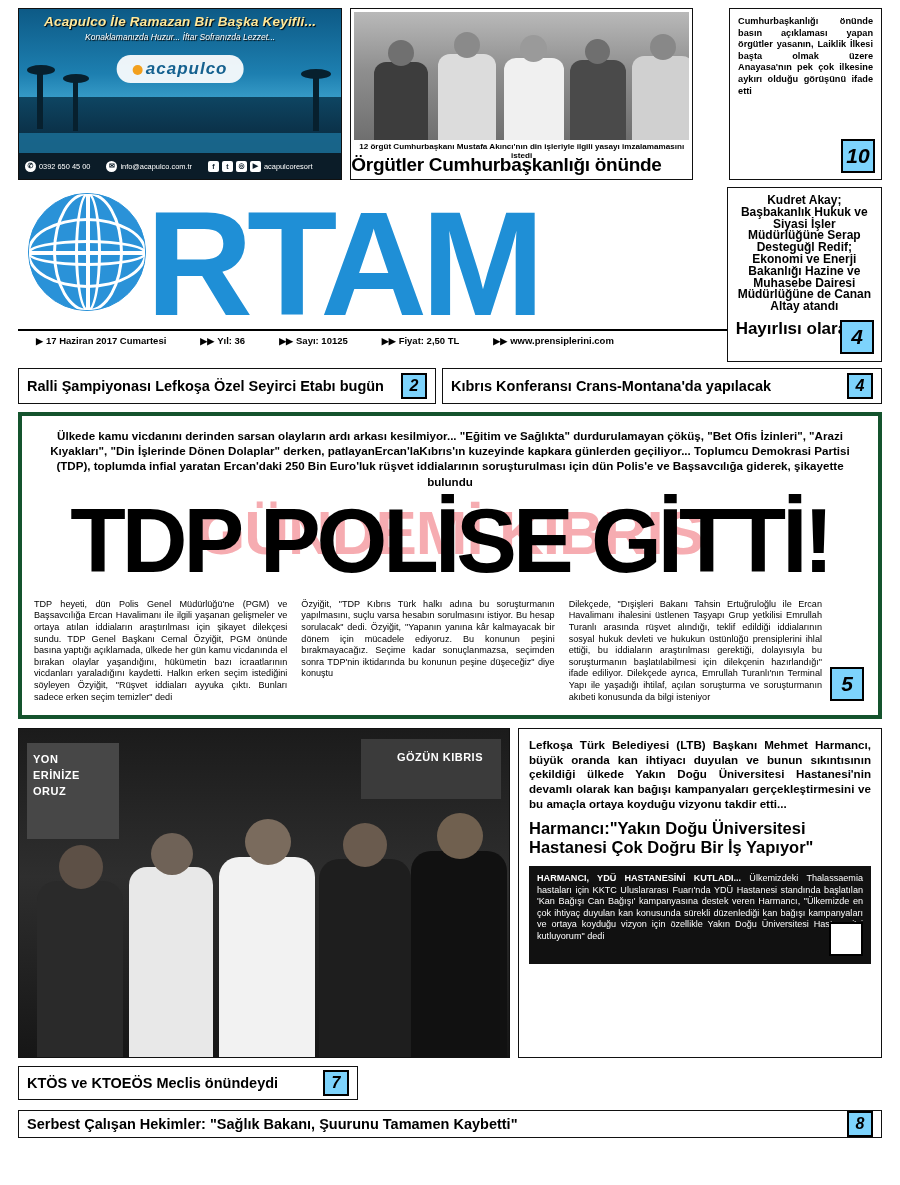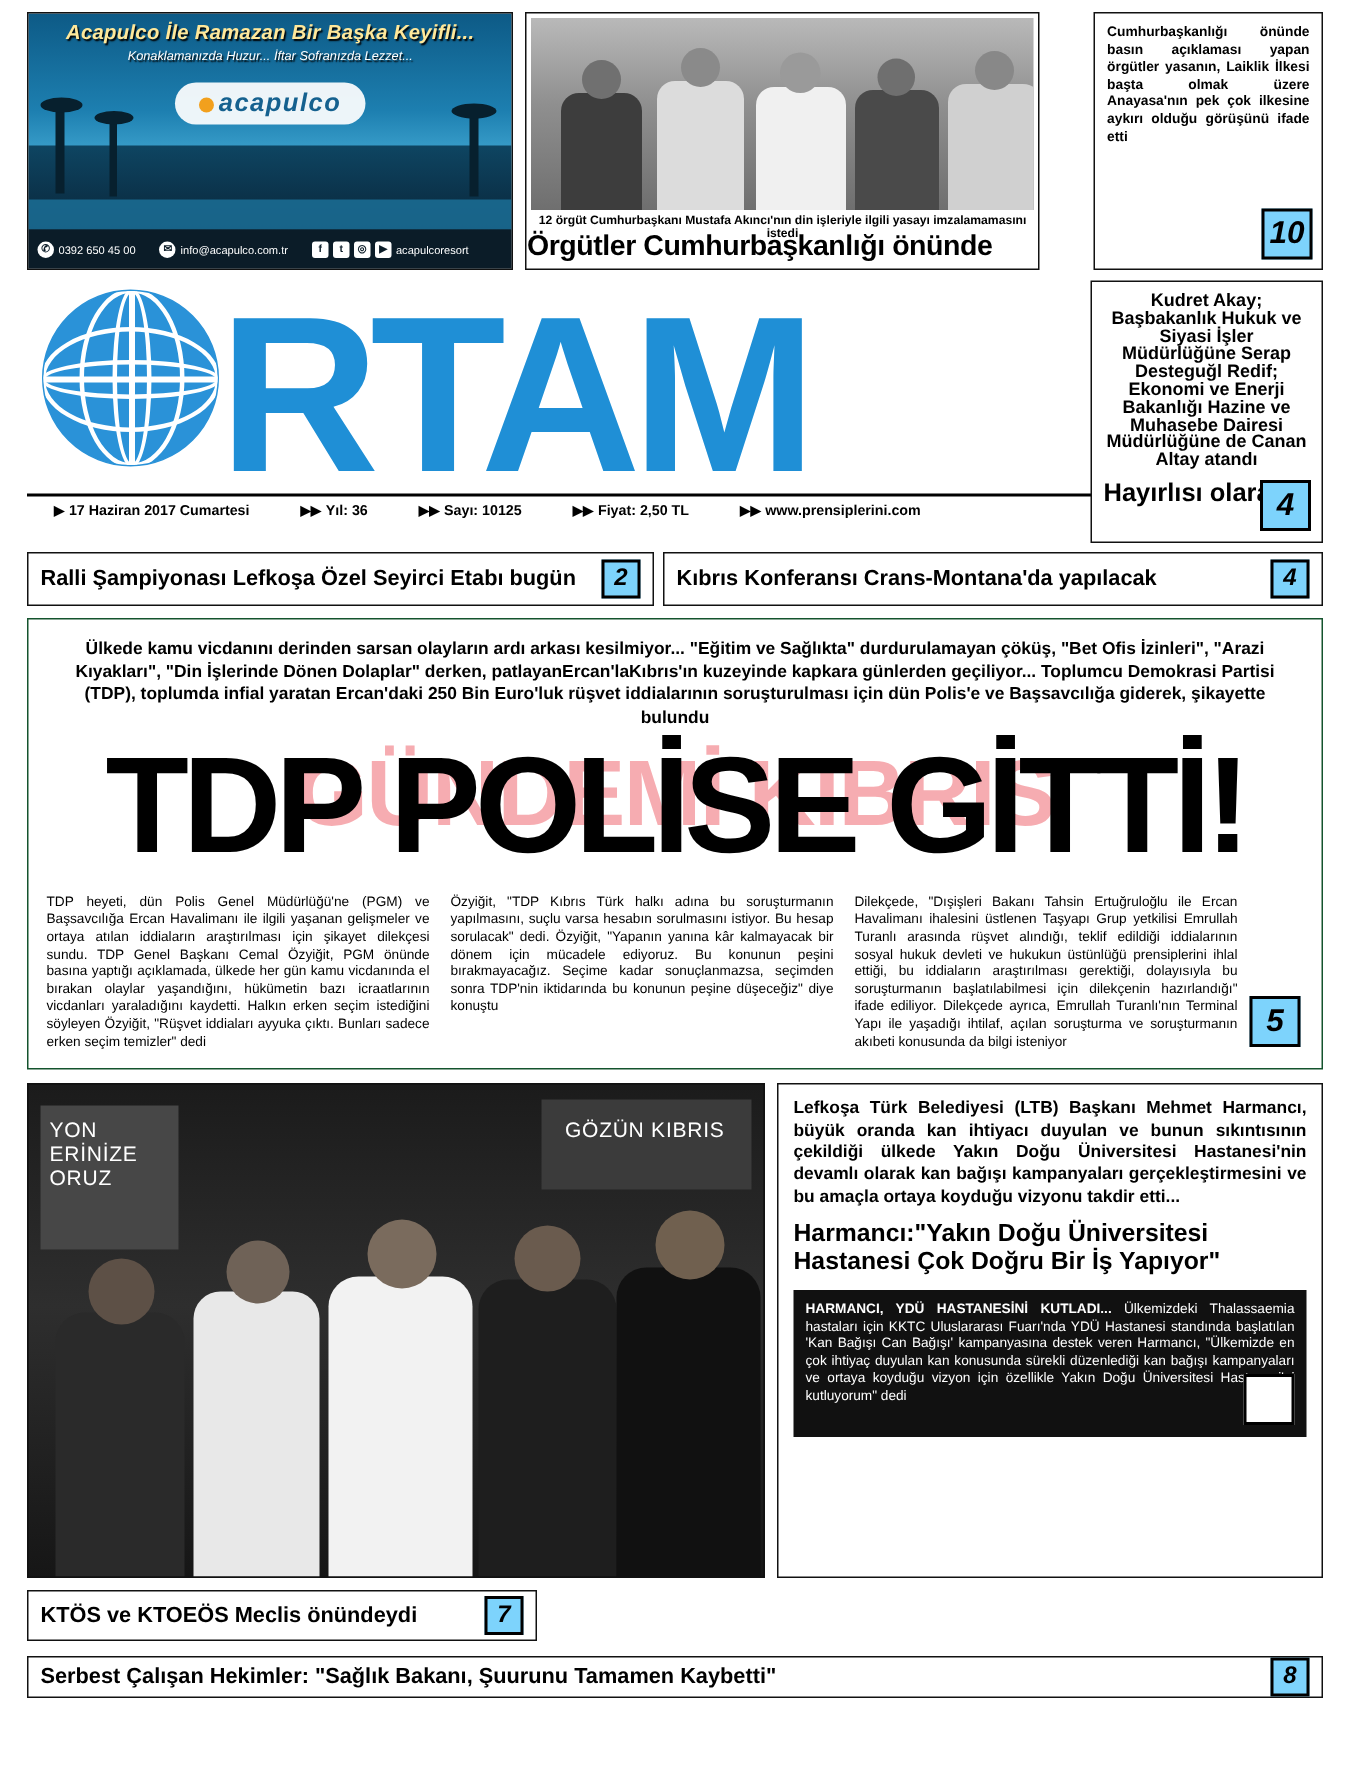--- a/index.html
+++ b/index.html
@@ -108,21 +108,21 @@
 
   
   .teasers { display:flex; gap:6px; margin-top:6px; }
   .teaser { border:1px solid #111; height:36px; display:flex; align-items:center; padding:0 8px; }
   .teaser .t-text { font-size:14.5px; font-weight:bold; flex:1; }
   .teaser .pagebox { width:26px; height:26px; font-size:16px; border-width:2px; }
   .t1 { width:418px; }
   .t2 { flex:1; }
 
   
-  .main-block { border:1px solid #14532d; margin-top:8px; padding:10px 12px 12px 12px; position:relative; }
+  .main-block { border:4px solid #14532d; margin-top:8px; padding:10px 12px 12px 12px; position:relative; }
   .lede { font-size:11.6px; line-height:15.2px; font-weight:bold; text-align:center; margin:2px 6px 4px 6px; }
   .headline-wrap { position:relative; height:98px; margin-top:2px; }
   .watermark {
     position:absolute; top:4px; left:50%; transform:translateX(-50%);
     font-size:62px; font-weight:bold; color:#f06a72; opacity:.55; white-space:nowrap;
     letter-spacing:-1px;
   }
   .headline {
     position:absolute; top:0; left:0; width:100%; text-align:center;
     font-size:91px; font-weight:bold; letter-spacing:-4px; line-height:96px;
@@ -142,21 +142,21 @@
   .lower-right .quote { font-size:16.5px; line-height:19px; font-weight:bold; margin:0 0 9px 0; }
   .lower-right .dark { background:#111; color:#fff; padding:7px 8px 22px 8px; font-size:9.1px; line-height:11.5px; text-align:justify; position:relative; }
   .lower-right .dark b { color:#fff; }
   .lower-right .pagebox { position:absolute; right:8px; bottom:8px; background:#fff; }
 
   
   .footer { display:flex; gap:10px; margin-top:8px;flex-direction:column; }
   .footer .teaser { height:34px; }
   .f1 { width:340px; }
   .f2 { flex:1; }
-  .banner-txt { position:absolute; color:#fff; font-size:14px; font-weight:normal; letter-spacing:.5px; }
+  .banner-txt { position:absolute; color:#fff; font-size:11px; font-weight:bold; letter-spacing:.5px; }
 </style>
 </head>
 <body>
 
 <div class="page">
 
   <div class="top-strip">
 
     <div class="ad-box">
       <div class="ad-ground"></div>

